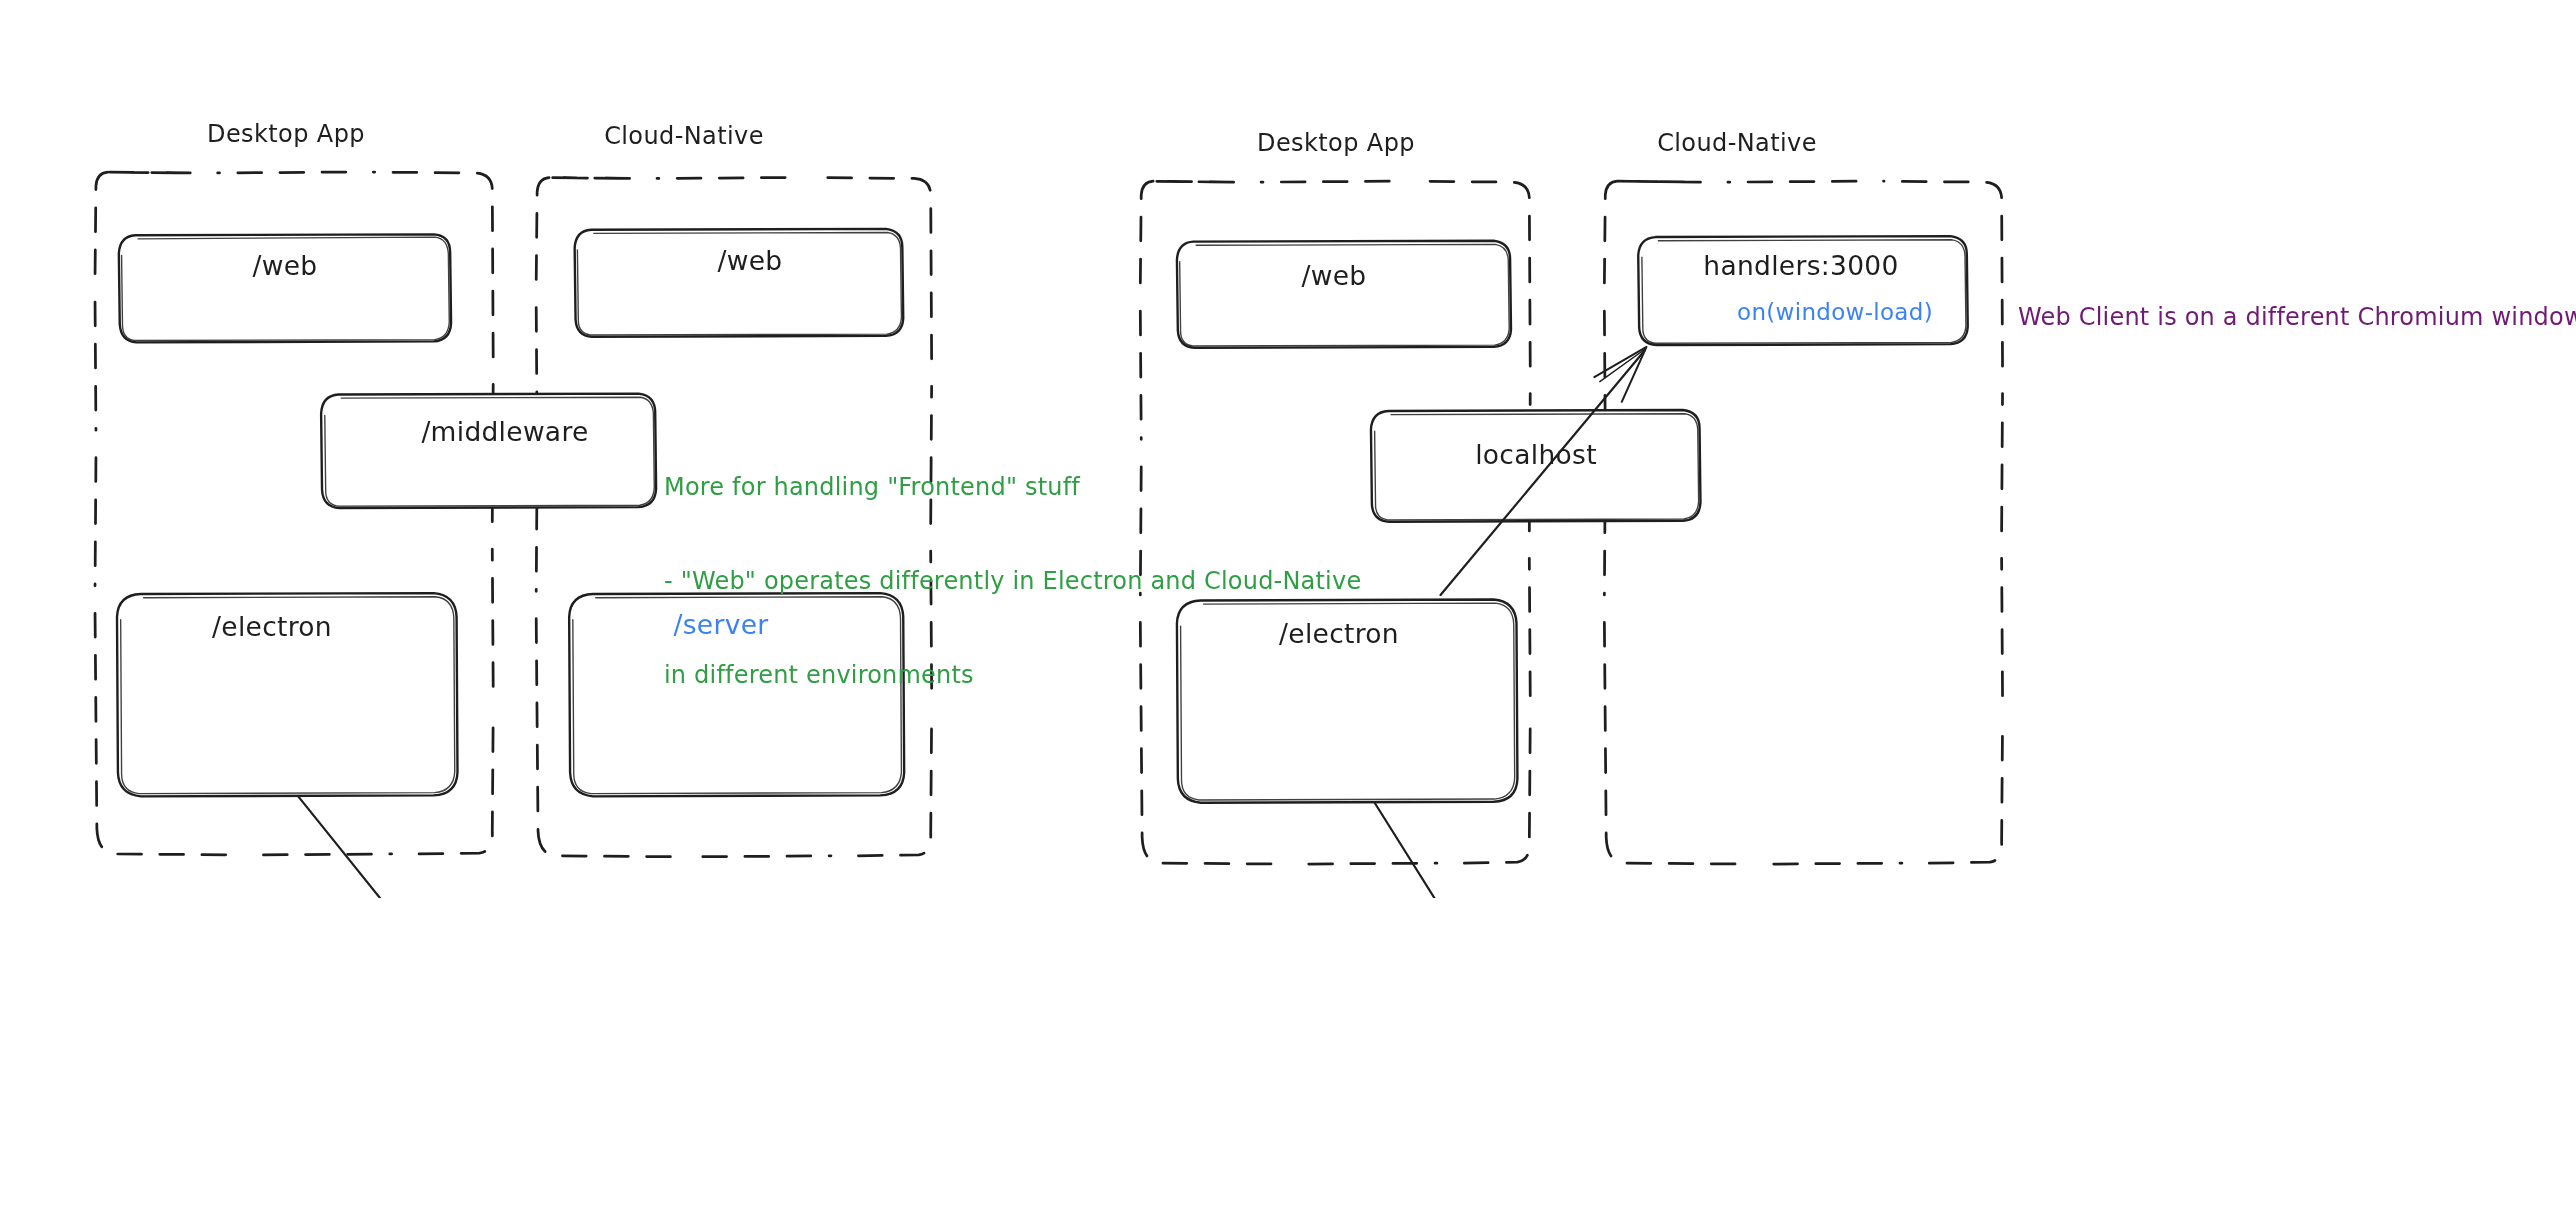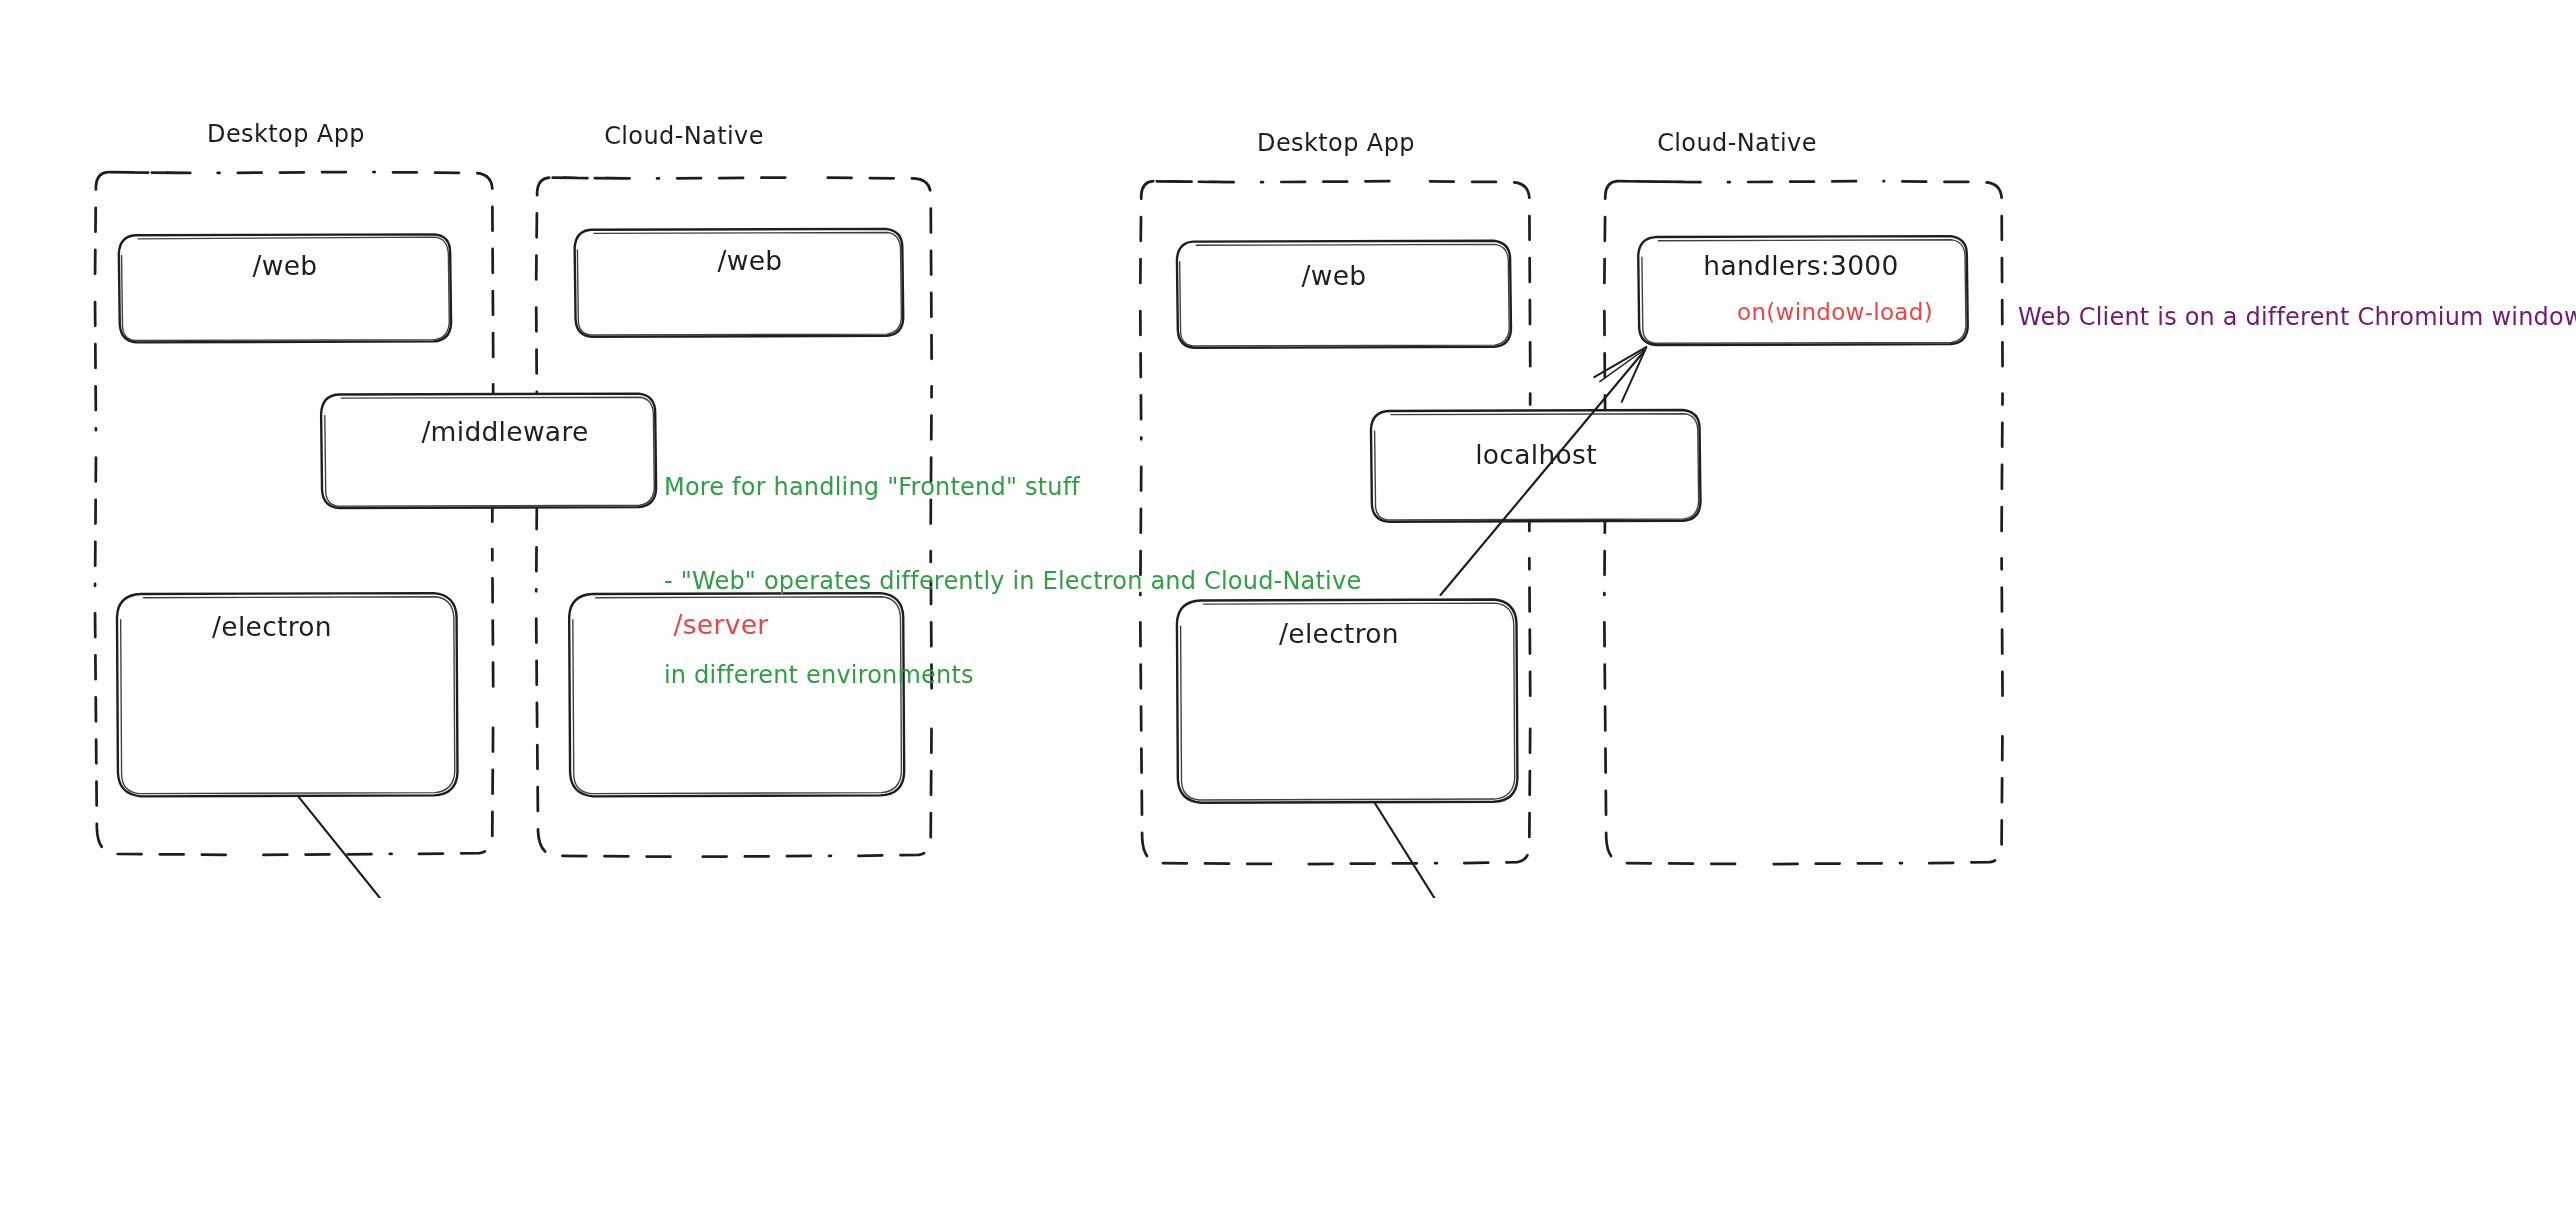--- a/index.html
+++ b/index.html
@@ -40,21 +40,21 @@
   .note {
     position: absolute;
     font-size: 24px;
     line-height: 1.30;
     white-space: pre;
     letter-spacing: 0.2px;
     font-family: "DejaVu Sans", sans-serif;
   }
   .note-green { color: #2f9e44; }
   .note-red   { color: #701a75; }
-  .red { color: #ef4444; }
+  .red { color: #3b82f6; }
 </style>
 </head>
 <body>
 
 <div id="canvas">
 
   <svg class="layer" viewBox="0 0 2814 1346">
 
     <g>
       <path d="M110 188 Q98 189 97 203 L96 300 M96 330 L97 470 M97 500 L96 640 M96 670 L98 905

